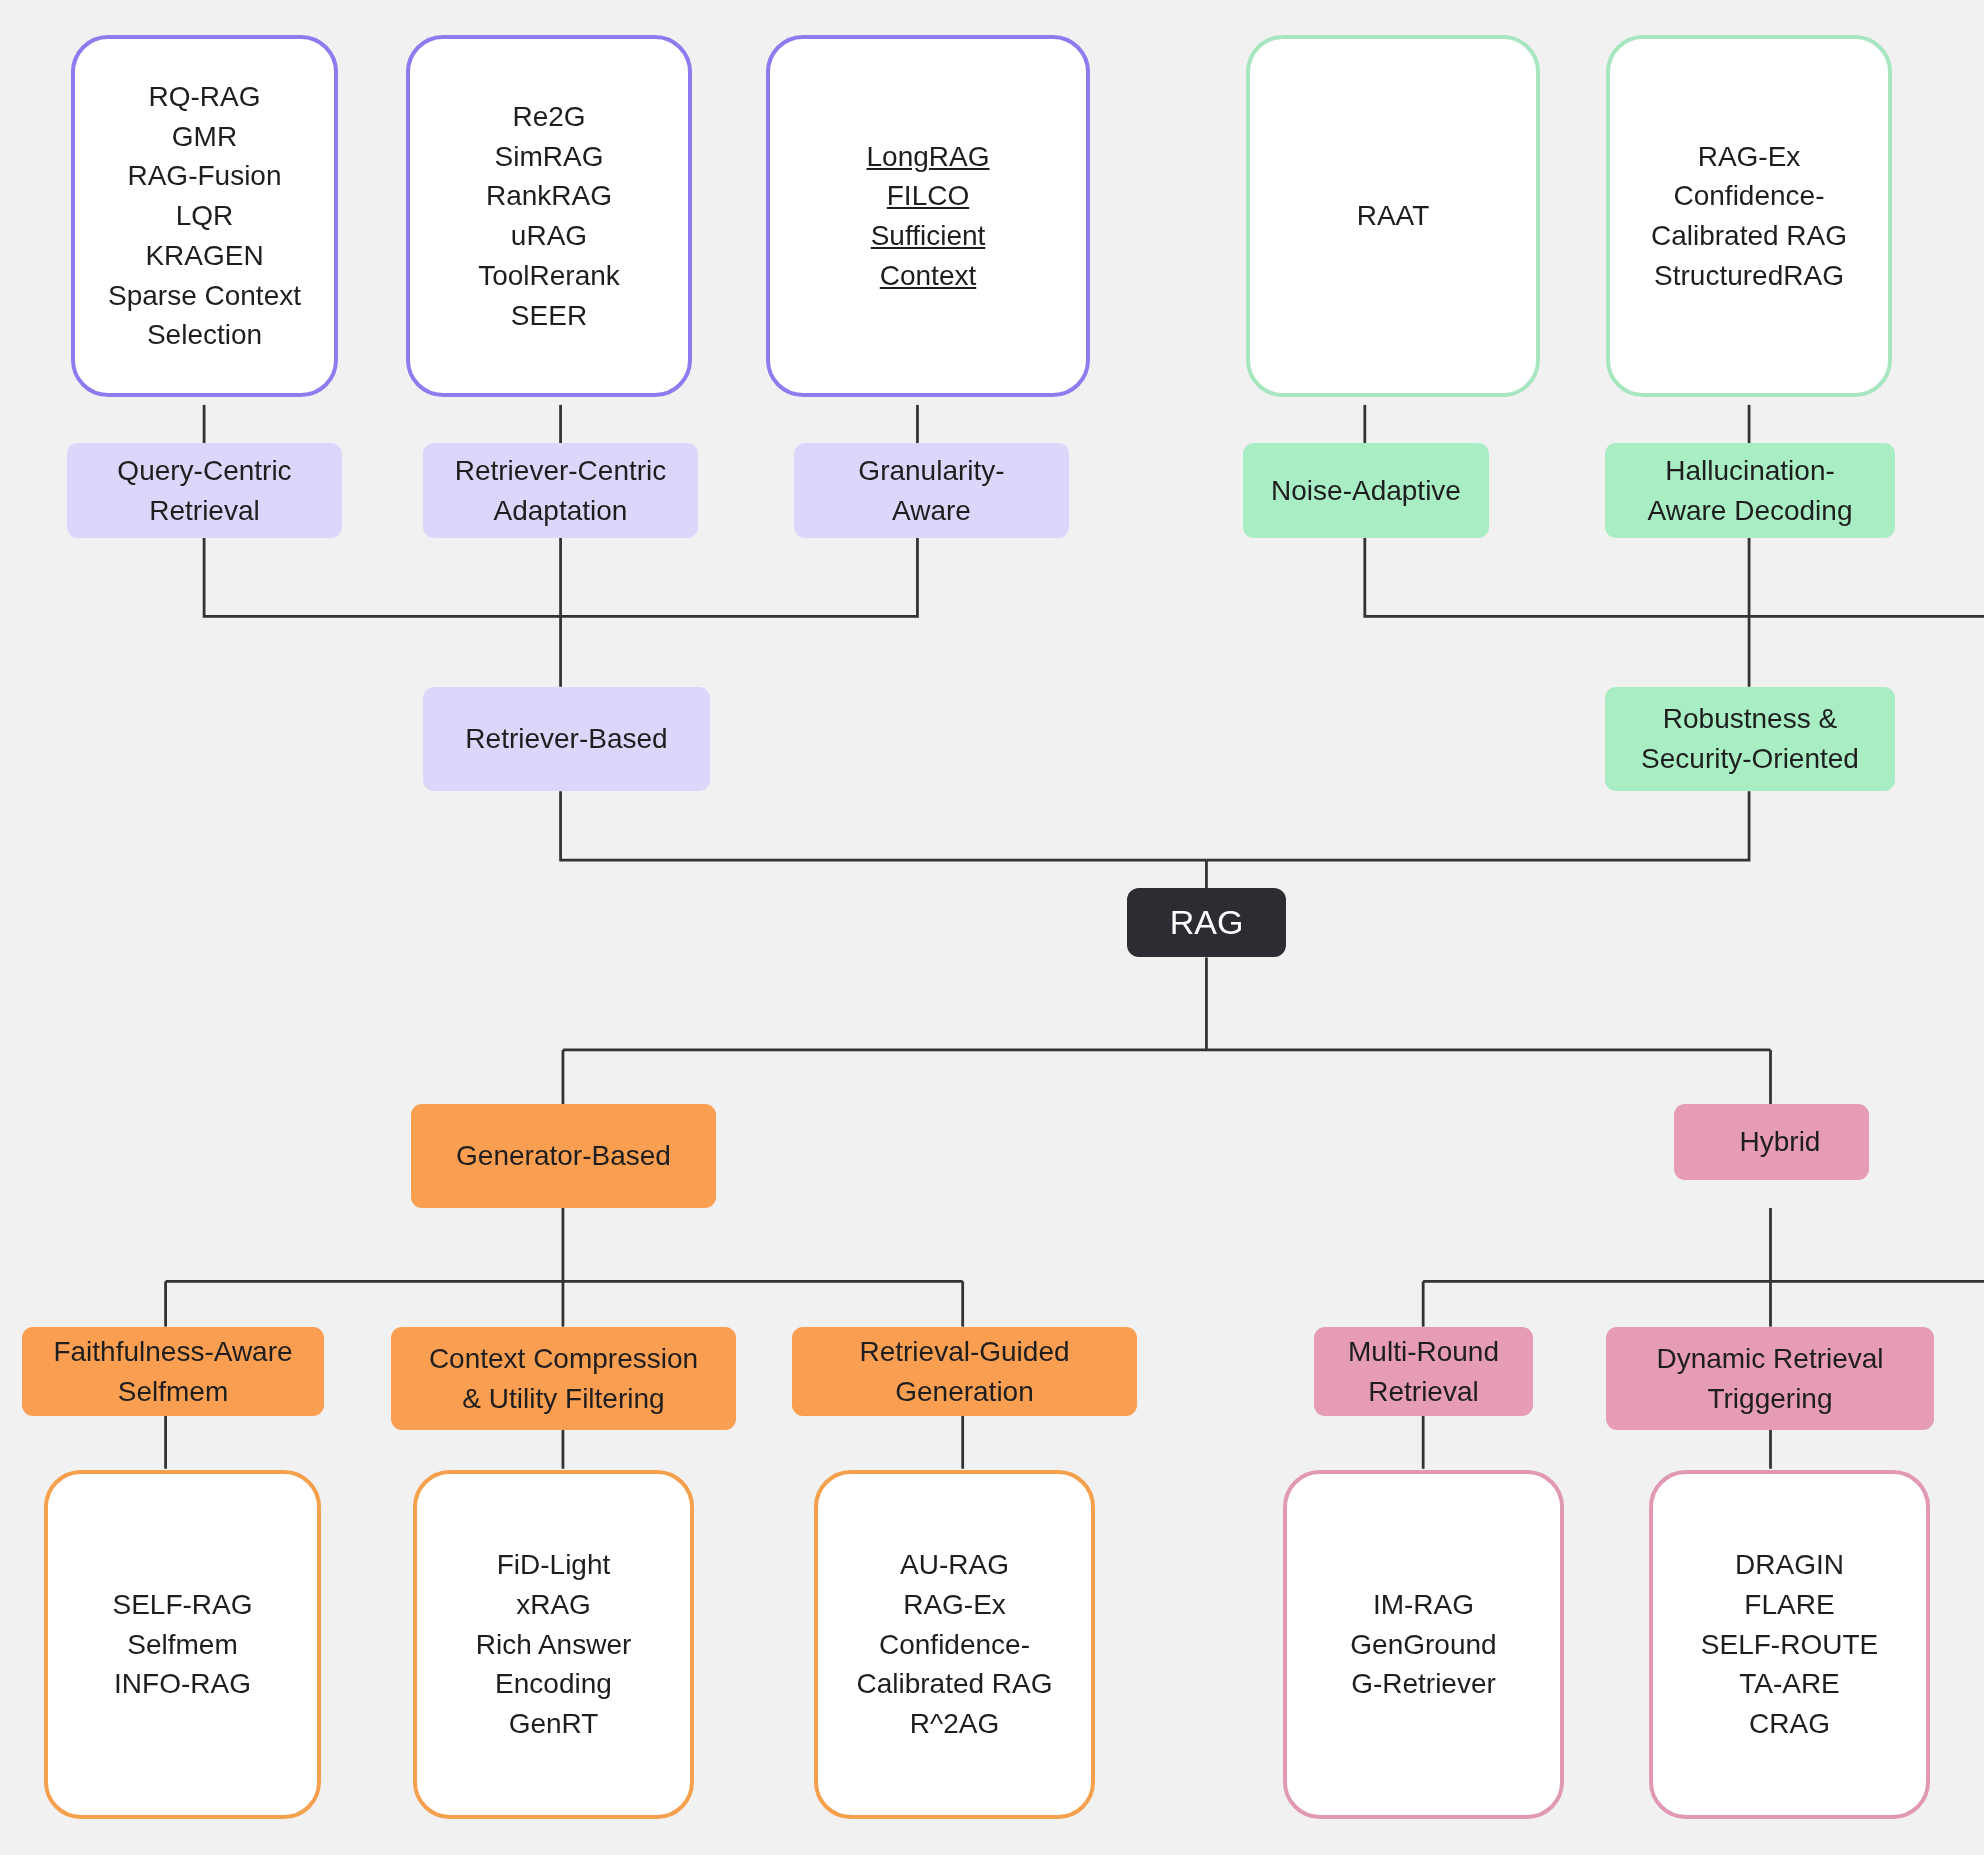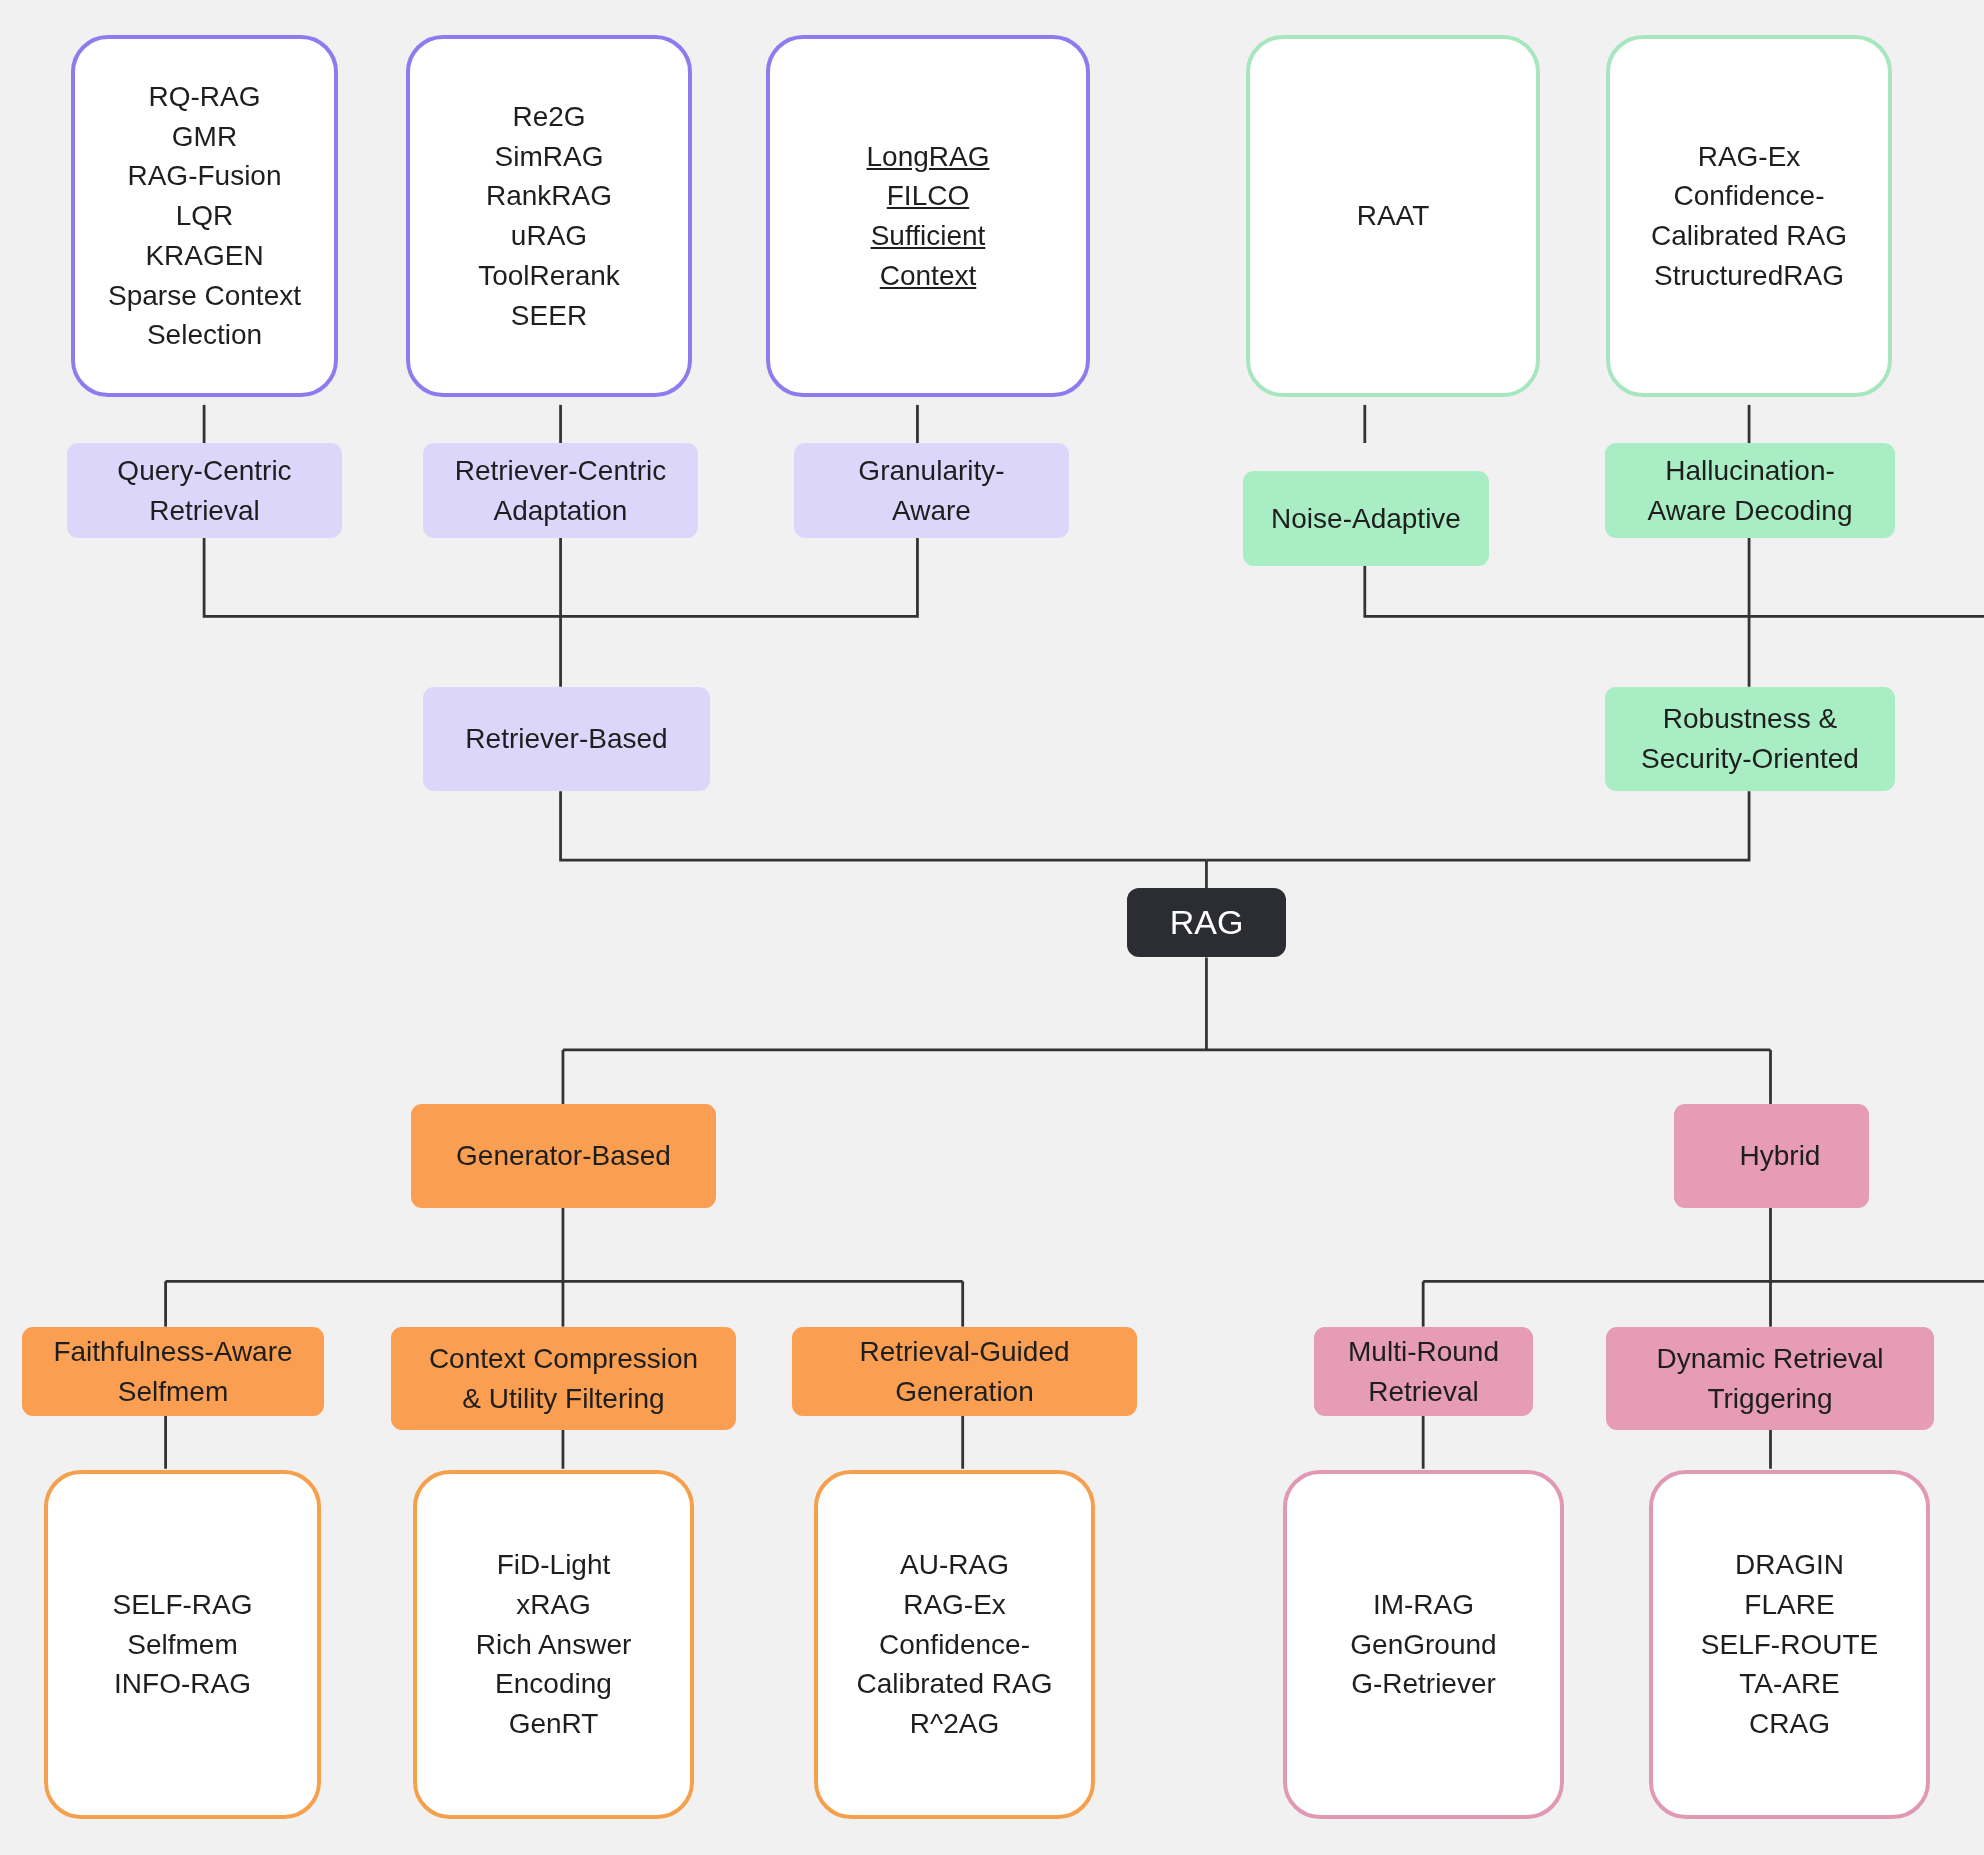--- a/index.html
+++ b/index.html
@@ -137,35 +137,35 @@
 
   <div class="node chip purple" style="left:67px;top:443px;width:275px;height:95px;">Query-Centric
 Retrieval</div>
 
   <div class="node chip purple" style="left:423px;top:443px;width:275px;height:95px;">Retriever-Centric
 Adaptation</div>
 
   <div class="node chip purple" style="left:780px;top:443px;width:275px;height:95px;margin-left:14px;">Granularity-
 Aware</div>
 
-  <div class="node chip green" style="left:1243px;top:443px;width:246px;height:95px;margin-top:28px;">Noise-Adaptive</div>
+  <div class="node chip green" style="left:1243px;top:443px;width:246px;height:95px;">Noise-Adaptive</div>
 
   <div class="node chip green" style="left:1605px;top:443px;width:290px;height:95px;">Hallucination-
 Aware Decoding</div>
 
   <div class="node chip purple" style="left:423px;top:687px;width:287px;height:104px;">Retriever-Based</div>
 
   <div class="node chip green" style="left:1605px;top:687px;width:290px;height:104px;">Robustness &amp;
 Security-Oriented</div>
 
   <div class="node root" style="left:1127px;top:888px;width:159px;height:69px;">RAG</div>
 
   <div class="node chip orange" style="left:411px;top:1104px;width:305px;height:104px;">Generator-Based</div>
 
-  <div class="node chip pink" style="left:1674px;top:1104px;width:195px;height:104px;padding-left:17px;">Hybrid</div>
+  <div class="node chip pink" style="left:1674px;top:1104px;width:195px;height:76px;padding-left:17px;">Hybrid</div>
 
   <div class="node chip orange" style="left:22px;top:1327px;width:302px;height:89px;">Faithfulness-Aware
 Selfmem</div>
 
   <div class="node chip orange" style="left:391px;top:1327px;width:345px;height:103px;">Context Compression
 &amp; Utility Filtering</div>
 
   <div class="node chip orange" style="left:792px;top:1327px;width:345px;height:89px;">Retrieval-Guided
 Generation</div>
 

